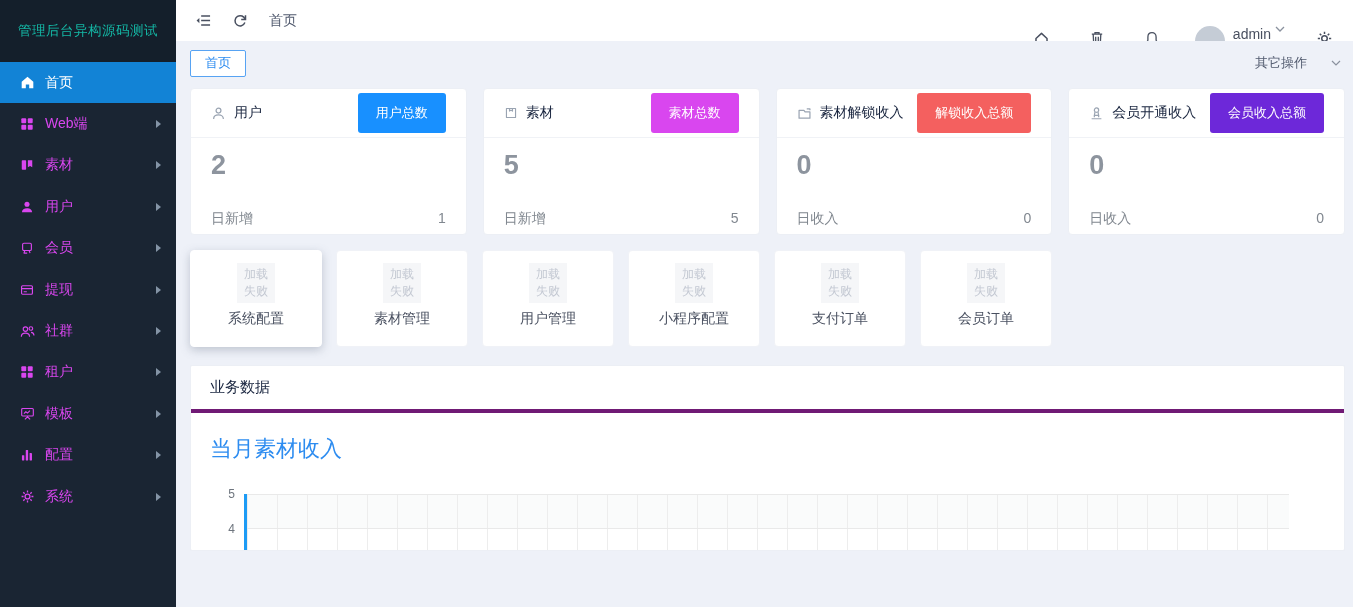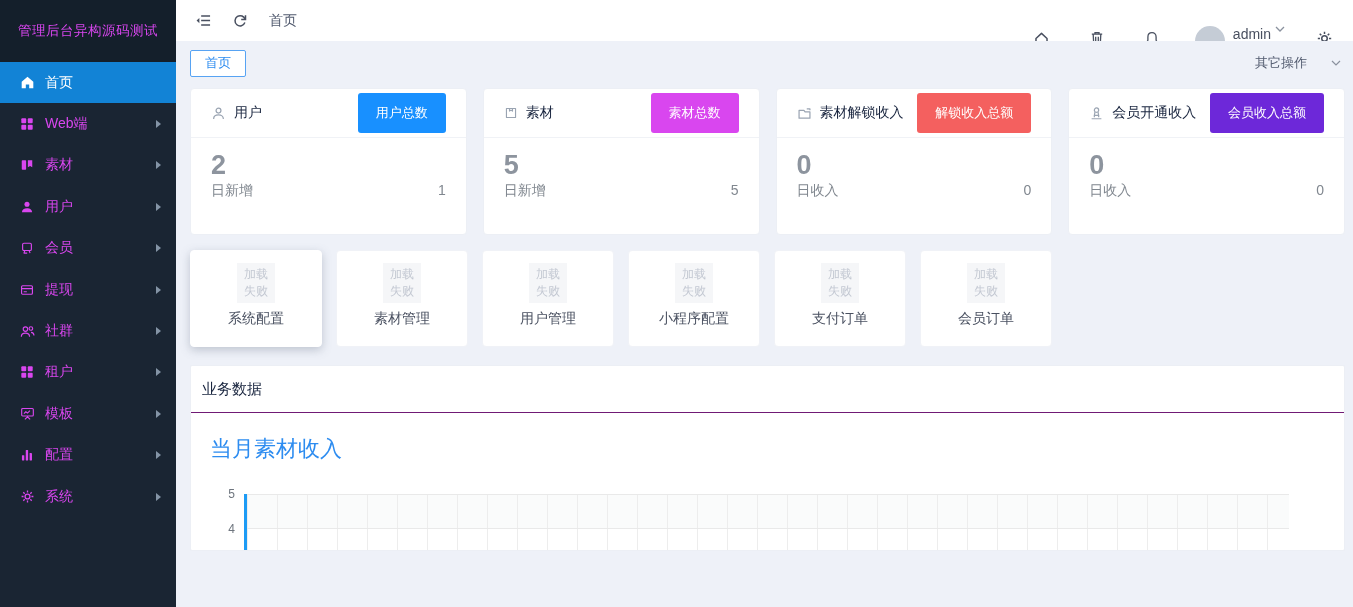--- a/index.html
+++ b/index.html
@@ -3,21 +3,21 @@
 <meta charset="utf-8">
 <style>
   * { margin:0; padding:0; box-sizing:border-box; }
   html,body { width:1353px; height:607px; overflow:hidden; }
   body { font-family:"Liberation Sans","DejaVu Sans",sans-serif; background:#eef1f8; }
   .app { display:flex; width:1353px; height:607px; }
 
   
   .sidebar { width:176px; flex-shrink:0; background:#1a2533; display:flex; flex-direction:column; }
   .logo { height:62px; display:flex; align-items:center; justify-content:center;
-          background:#141f2b; color:#d946ef; font-size:13.5px; letter-spacing:.5px; white-space:nowrap; }
+          background:#141f2b; color:#14b8a6; font-size:13.5px; letter-spacing:.5px; white-space:nowrap; }
   .menu { list-style:none; padding-top:0; }
   .menu-item { height:41.4px; display:flex; align-items:center; padding:0 15px 0 19px;
                color:#d946ef; font-size:14px; cursor:pointer; }
   .menu-item.active { background:#1283d6; color:#ffffff; }
   .mi-icon { width:16px; height:16px; margin-right:10px; display:flex; align-items:center; justify-content:center; }
   .mi-arrow { margin-left:auto; width:0; height:0; border-left:5px solid #8494a6;
               border-top:4px solid transparent; border-bottom:4px solid transparent; }
 
   
   .main { flex:1; display:flex; flex-direction:column; min-width:0; }
@@ -42,36 +42,36 @@
   
   .stats-row { display:flex; gap:16px; margin-top:3px; }
   .stat-card { flex:1; height:147px; background:#fff; border:1px solid #eceff5; border-radius:4px; }
   .stat-head { height:49px; display:flex; align-items:center; justify-content:space-between;
                padding:0 20px; border-bottom:1px solid #f0f2f6; }
   .stat-title { display:flex; align-items:center; gap:8px; font-size:14px; color:#17233d; }
   .stat-title .ic { color:#9aa4b2; display:flex; }
   .stat-badge { color:#fff; font-size:13px; padding:11px 18px; border-radius:3px; cursor:pointer; }
   .stat-body { padding:13px 20px 0; }
   .stat-value { font-size:27px; font-weight:bold; color:#8d949e; line-height:1.1; }
-  .stat-sub { display:flex; justify-content:space-between; margin-top:1px; font-size:14px; color:#80878f; }
+  .stat-sub { display:flex; justify-content:space-between; margin-top:29px; font-size:14px; color:#80878f; }
 
   
   .shortcut-row { display:flex; gap:14px; margin-top:15px; }
   .sc-card { width:132px; height:97px; background:#fff; border:1px solid #f0f2f7; border-radius:4px;
              text-align:center; cursor:pointer; }
   .sc-card.raised { box-shadow:0 3px 10px rgba(99,112,133,.35); border-color:#fff; }
   .sc-ph { display:inline-block; margin-top:12px; padding:3px 7px; background:#f5f6f8;
            color:#c3c8d2; font-size:12px; line-height:1.4; }
   .sc-caption { margin-top:7px; font-size:14px; color:#495060; }
 
   
   .biz-card { margin-top:18px; height:186px; background:#fff; border:1px solid #eceff5;
               border-radius:2px; overflow:hidden; }
-  .biz-head { height:47px; display:flex; align-items:center; padding:0 11px;
-              font-size:15px; color:#17233d; border-bottom:1px solid #701a75; }
+  .biz-head { height:47px; display:flex; align-items:center; padding:0 19px;
+              font-size:15px; color:#17233d; border-bottom:4px solid #701a75; }
   .chart-title { margin:21px 0 0 19px; font-size:22px; color:#2d8cf0; }
   .chart-wrap { position:relative; margin:30px 55px 0 53px; height:90px; }
   .ytick { position:absolute; left:-53px; width:44px; text-align:right; font-size:12px; color:#6e757e; }
   .ytick.t5 { top:-7px; } .ytick.t4 { top:28px; }
   .chart-grid { height:90px; border-left:3px solid #1d9bf5;
     background-image:
       linear-gradient(to bottom, #e9e9e9 0, #e9e9e9 1px, transparent 1px),
       linear-gradient(to bottom, transparent 34px, #e9e9e9 34px, #e9e9e9 35px, transparent 35px),
       repeating-linear-gradient(to right, #ededed 0, #ededed 1px, transparent 1px, transparent 30px),
       linear-gradient(to bottom, #fafbfb 0, #fafbfb 35px, #ffffff 35px);

